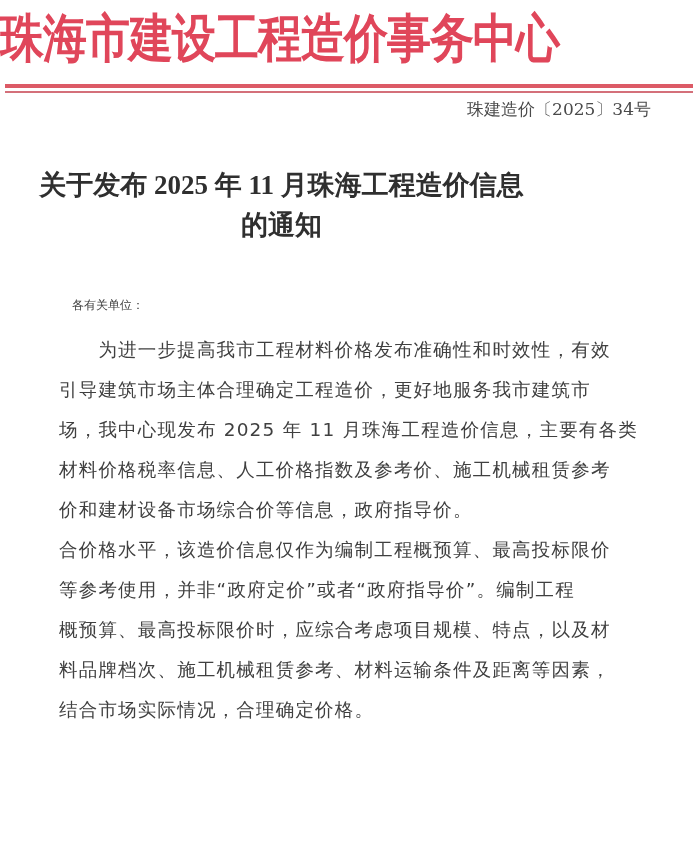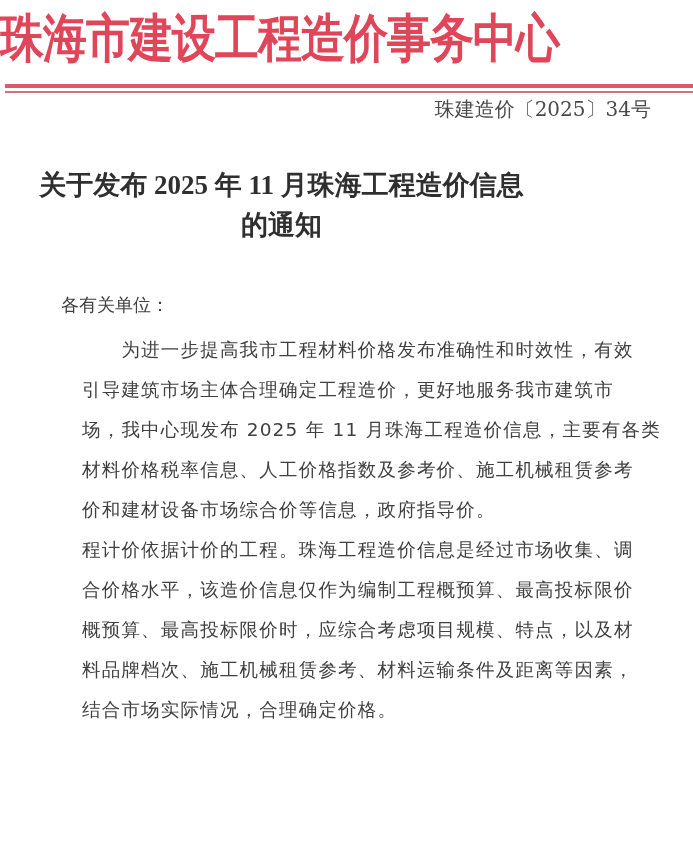--- a/index.html
+++ b/index.html
@@ -29,51 +29,51 @@
   .rule-thick {
     position:absolute; left:5px; width:688px; top:84px; height:4px;
     background:#dc5a66;
   }
   .rule-thin {
     position:absolute; left:5px; width:688px; top:91px; height:2px;
     background:#d4707a;
   }
   .docno {
     position:absolute; right:42px; top:97px;
-    font-size:20px; line-height:24px;
+    font-size:17px; line-height:24px;
     color:#4a4a4a;
     font-family:"DejaVu Serif", serif;
     white-space:nowrap;
   }
   .doc-title {
     position:absolute; left:0; width:563px; top:165px;
     text-align:center;
     font-family:"Liberation Serif", serif;
     font-weight:bold;
     font-size:27px;
     line-height:40px;
     color:#2f2f2f;
   }
   .salutation {
-    position:absolute; left:61px; top:290px;
-    font-size:18px; line-height:30px;
+    position:absolute; left:72px; top:290px;
+    font-size:12px; line-height:30px;
     font-family:"DejaVu Sans", sans-serif;
     color:#404040;
   }
   .para {
     position:absolute; left:59px; width:590px;
     font-family:"DejaVu Sans", sans-serif;
     font-size:18.5px;
     line-height:40px;
     color:#404040;
     text-align:justify;
     text-align-last:left;
     letter-spacing:1.2px;
   }
-  .para .line { display:block; white-space:nowrap;margin-left:23px; }
+  .para .line { display:block; white-space:nowrap; }
   .p1 { top:330px; }
   .p2 { top:530px; }
 </style>
 </head>
 <body>
 
 <div class="header">
   <span class="header-title">珠海市建设工程造价事务中心</span>
 </div>
 <div class="rule-thick"></div>
@@ -90,18 +90,18 @@
 
 <div class="para p1">
   <span class="line">　　为进一步提高我市工程材料价格发布准确性和时效性，有效</span>
   <span class="line">引导建筑市场主体合理确定工程造价，更好地服务我市建筑市</span>
   <span class="line">场，我中心现发布 2025 年 11 月珠海工程造价信息，主要有各类</span>
   <span class="line">材料价格税率信息、人工价格指数及参考价、施工机械租赁参考</span>
   <span class="line">价和建材设备市场综合价等信息，政府指导价。</span>
 </div>
 
 <div class="para p2">
-  <span class="line">程计价依据计价的工程。珠海工程造价信息是经过市场收集、调</span>
   <span class="line">合价格水平，该造价信息仅作为编制工程概预算、最高投标限价</span>
+  <span class="line">等参考使用，并非“政府定价”或者“政府指导价”。编制工程</span>
   <span class="line">概预算、最高投标限价时，应综合考虑项目规模、特点，以及材</span>
   <span class="line">料品牌档次、施工机械租赁参考、材料运输条件及距离等因素，</span>
   <span class="line">结合市场实际情况，合理确定价格。</span>
 </div>
 
 </body></html>

